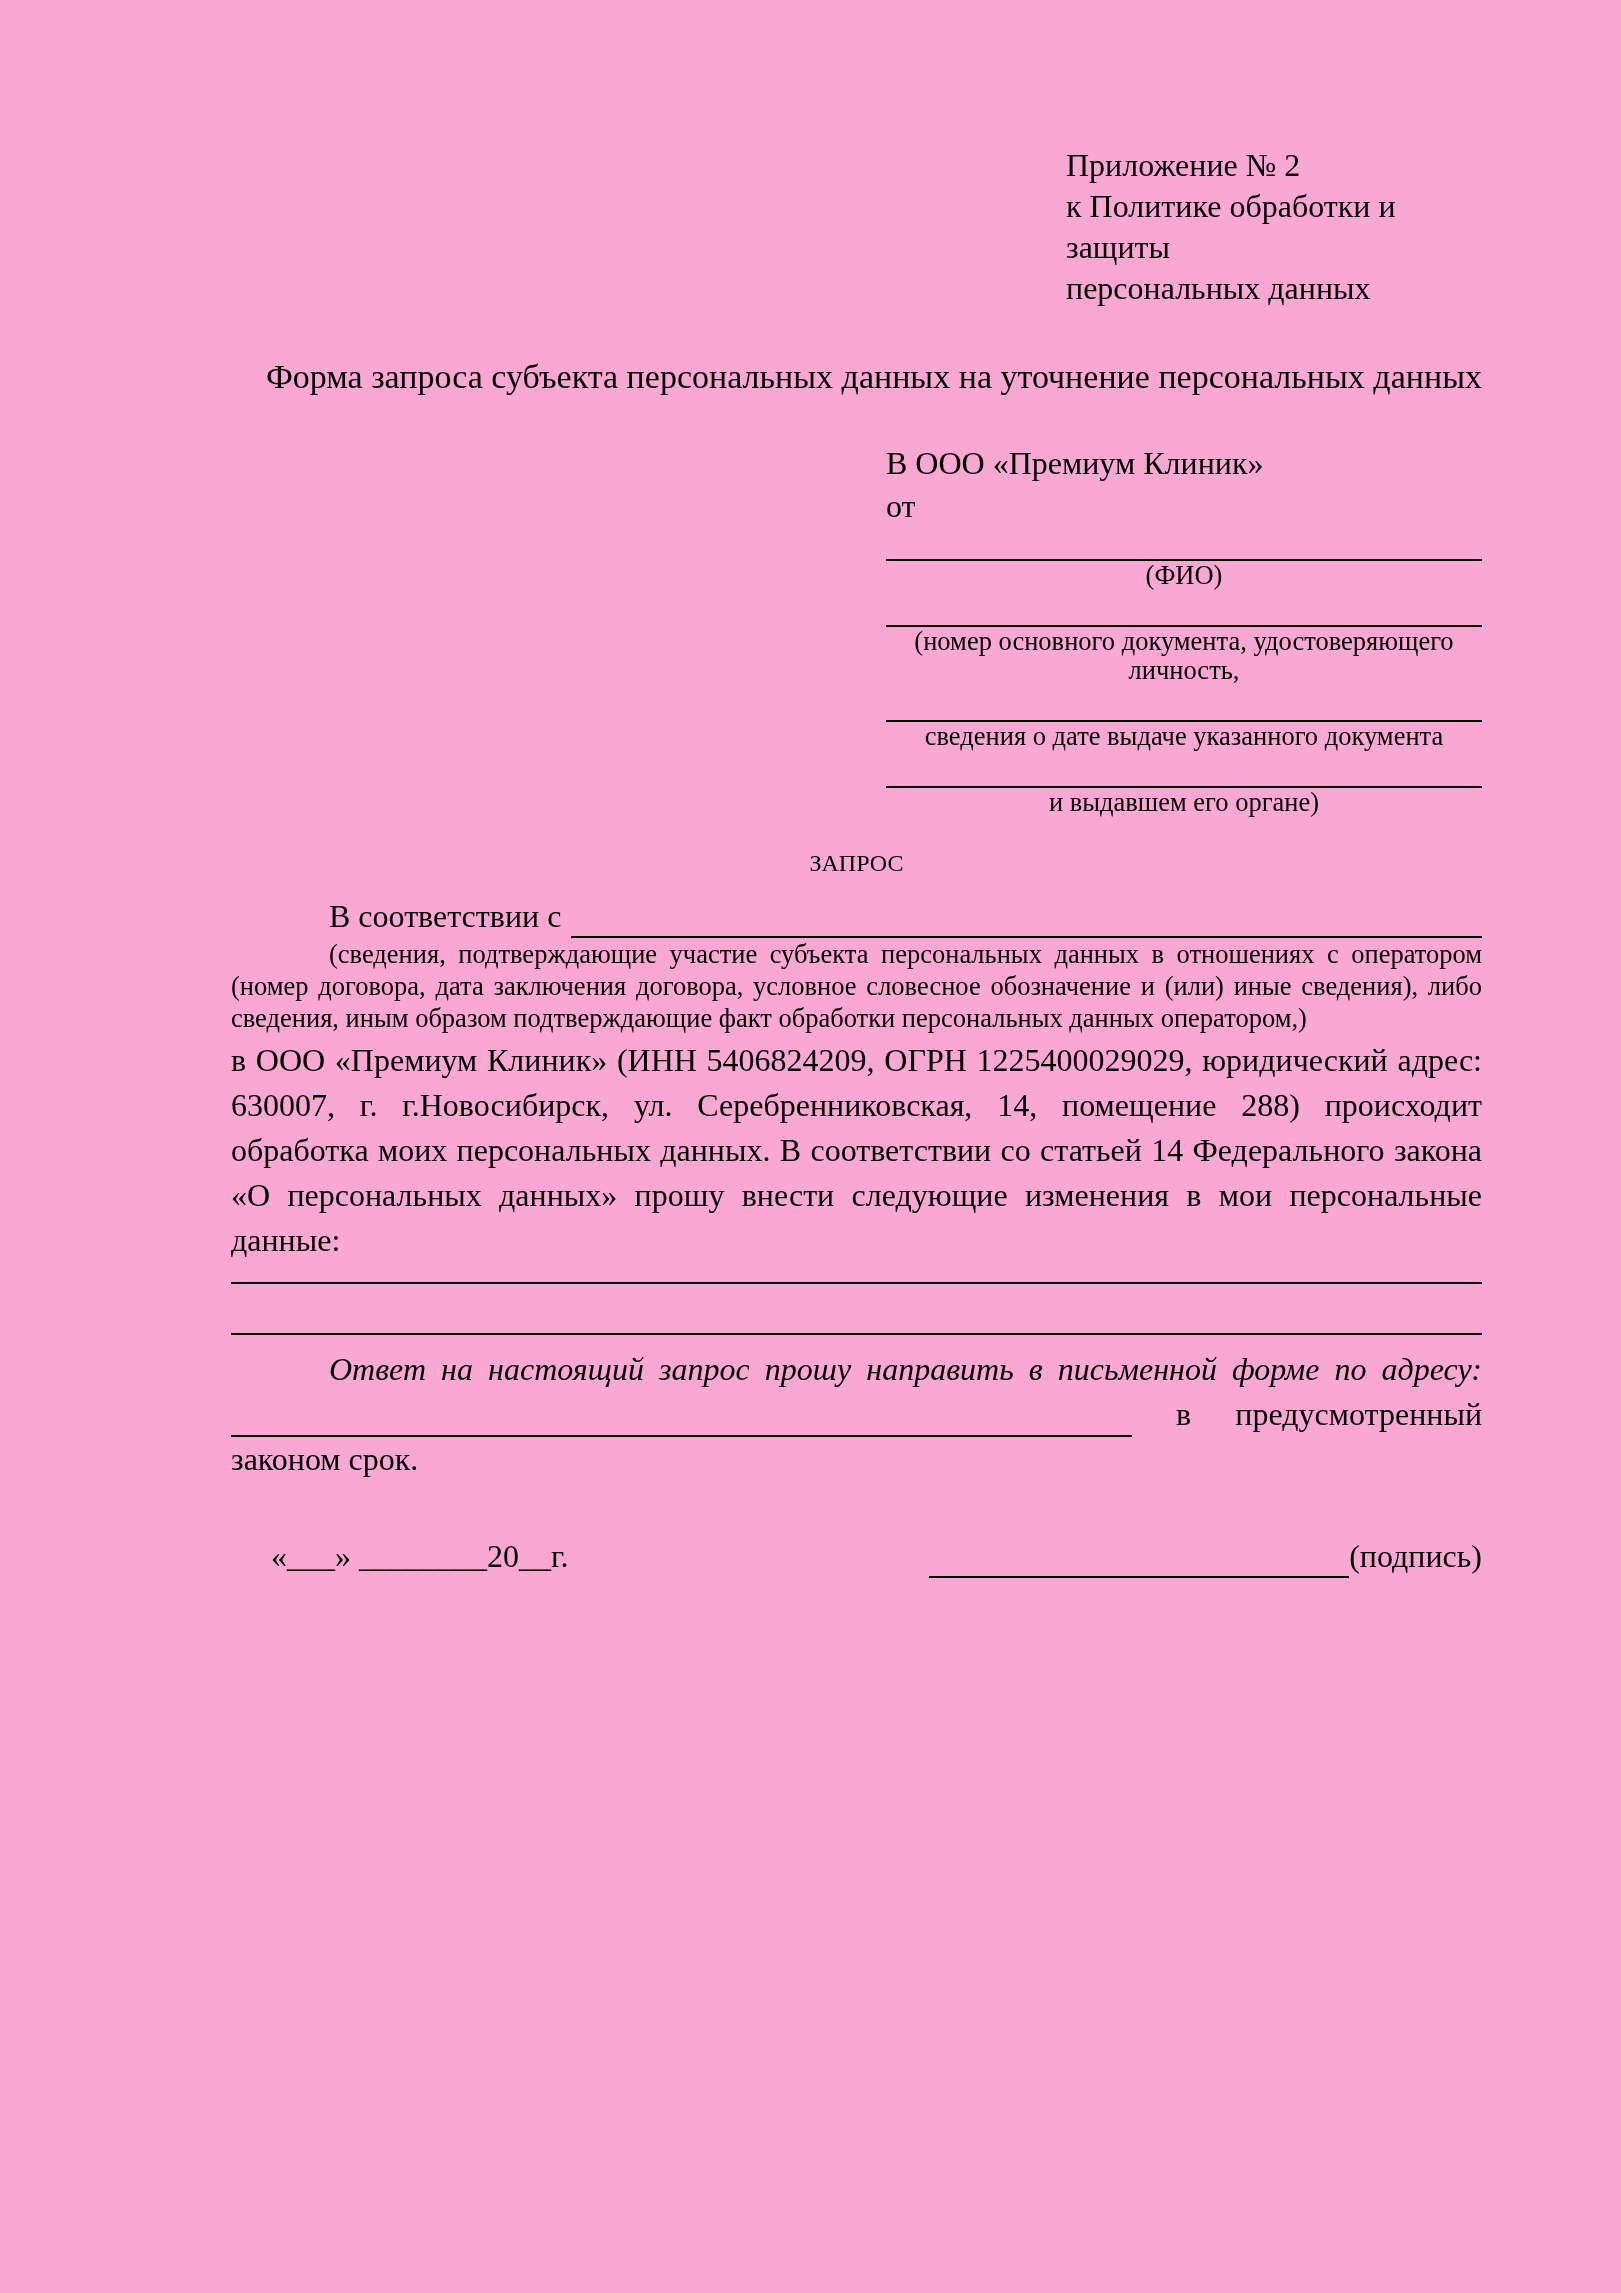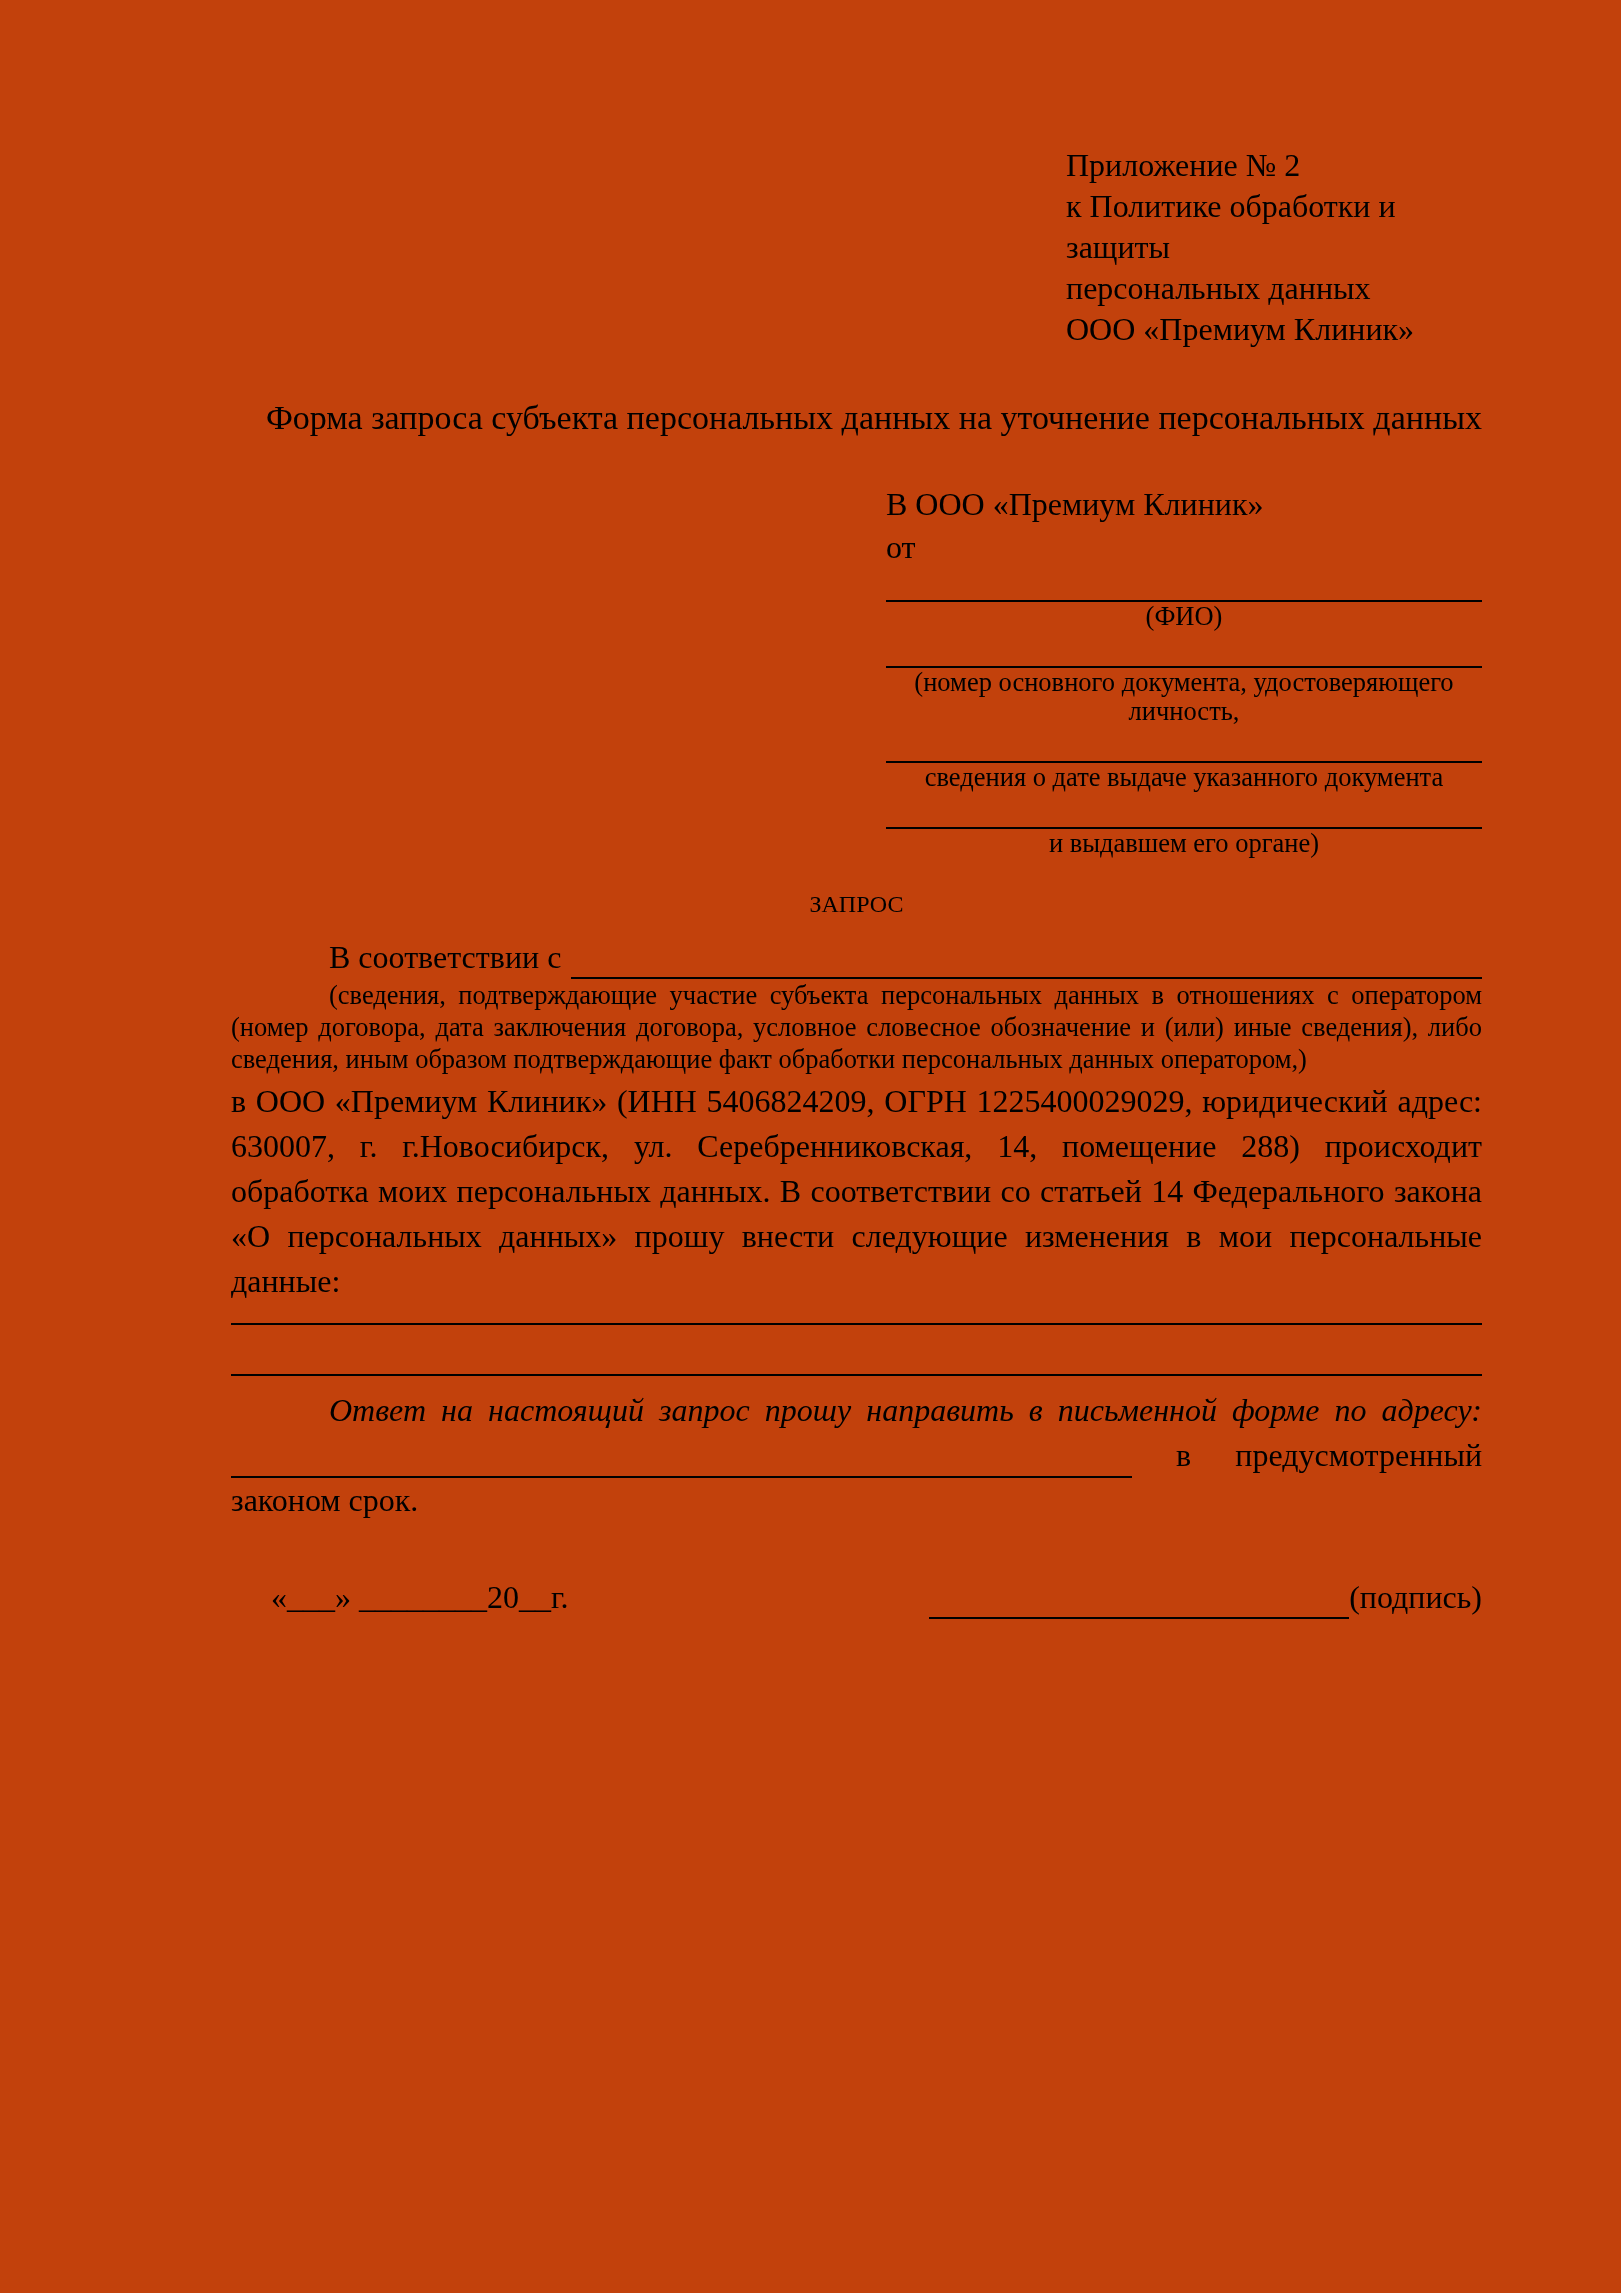--- a/index.html
+++ b/index.html
@@ -2,21 +2,21 @@
 <html lang="ru"><head>
 <meta charset="utf-8">
 <style>
   * { margin: 0; padding: 0; box-sizing: border-box; }
   html, body { background: #e8e8e8; }
   .page {
     position: relative;
     width: 1621px;
     height: 2294px;
     margin: 0 auto;
-    background: #c2410c;
+    background: #f9a8d4;
     font-family: "Liberation Serif", "DejaVu Serif", serif;
     color: #000000;
     overflow: hidden;
   }
   .content {
     position: absolute;
     left: 231px;
     top: 0;
     width: 1251px;
   }
@@ -142,21 +142,20 @@
 </head>
 <body>
 
 <div class="page">
   <div class="content">
 
     <div class="annex">
       <div>Приложение № 2</div>
       <div>к Политике обработки и защиты</div>
       <div>персональных данных</div>
-      <div>ООО «Премиум Клиник»</div>
     </div>
 
     <div class="doc-title">Форма запроса субъекта персональных данных на уточнение персональных данных</div>
 
     <div class="addressee">
       <div>В ООО «Премиум Клиник»</div>
       <div>от</div>
 
       <div class="field-blank"></div>
       <div class="field-caption">(ФИО)</div>

